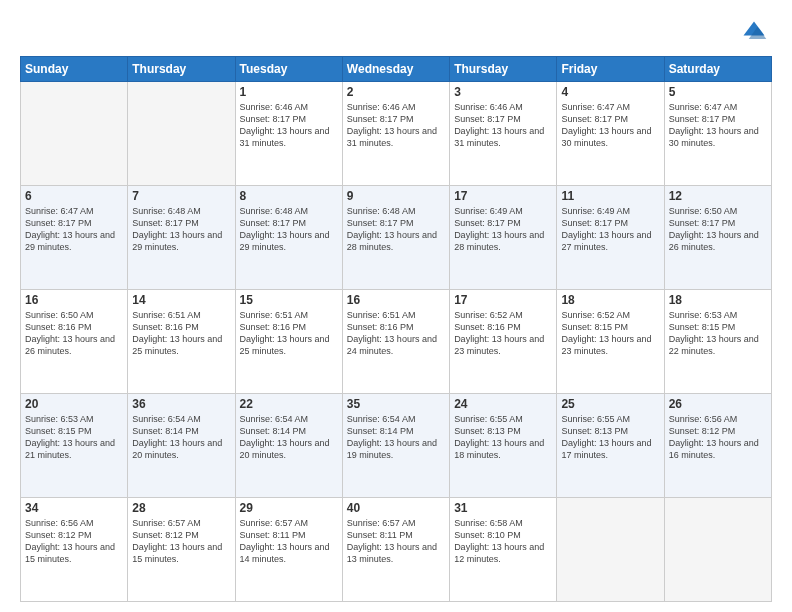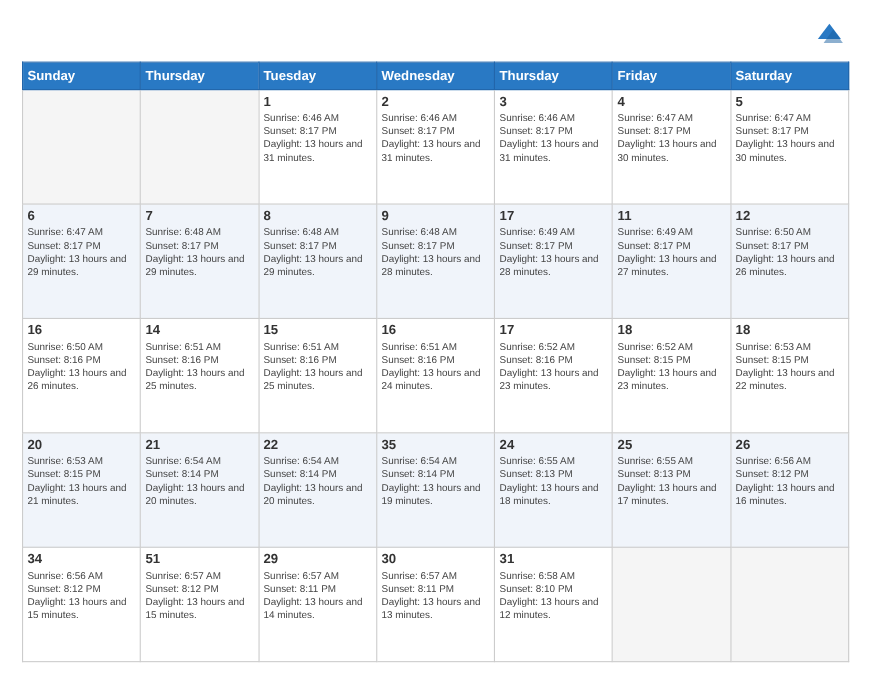--- a/index.html
+++ b/index.html
@@ -216,21 +216,21 @@
             <span class="day-num">18</span>
             <div class="day-detail">Sunrise: 6:53 AM<br>Sunset: 8:15 PM<br>Daylight: 13 hours and 22 minutes.</div>
           </td>
         </tr>
         <tr class="row-bg">
           <td>
             <span class="day-num">20</span>
             <div class="day-detail">Sunrise: 6:53 AM<br>Sunset: 8:15 PM<br>Daylight: 13 hours and 21 minutes.</div>
           </td>
           <td>
-            <span class="day-num">21</span>
+            <span class="day-num">36</span>
             <div class="day-detail">Sunrise: 6:54 AM<br>Sunset: 8:14 PM<br>Daylight: 13 hours and 20 minutes.</div>
           </td>
           <td>
             <span class="day-num">22</span>
             <div class="day-detail">Sunrise: 6:54 AM<br>Sunset: 8:14 PM<br>Daylight: 13 hours and 20 minutes.</div>
           </td>
           <td>
             <span class="day-num">35</span>
             <div class="day-detail">Sunrise: 6:54 AM<br>Sunset: 8:14 PM<br>Daylight: 13 hours and 19 minutes.</div>
           </td>
@@ -246,29 +246,29 @@
             <span class="day-num">26</span>
             <div class="day-detail">Sunrise: 6:56 AM<br>Sunset: 8:12 PM<br>Daylight: 13 hours and 16 minutes.</div>
           </td>
         </tr>
         <tr>
           <td>
             <span class="day-num">34</span>
             <div class="day-detail">Sunrise: 6:56 AM<br>Sunset: 8:12 PM<br>Daylight: 13 hours and 15 minutes.</div>
           </td>
           <td>
-            <span class="day-num">51</span>
+            <span class="day-num">28</span>
             <div class="day-detail">Sunrise: 6:57 AM<br>Sunset: 8:12 PM<br>Daylight: 13 hours and 15 minutes.</div>
           </td>
           <td>
             <span class="day-num">29</span>
             <div class="day-detail">Sunrise: 6:57 AM<br>Sunset: 8:11 PM<br>Daylight: 13 hours and 14 minutes.</div>
           </td>
           <td>
-            <span class="day-num">30</span>
+            <span class="day-num">40</span>
             <div class="day-detail">Sunrise: 6:57 AM<br>Sunset: 8:11 PM<br>Daylight: 13 hours and 13 minutes.</div>
           </td>
           <td>
             <span class="day-num">31</span>
             <div class="day-detail">Sunrise: 6:58 AM<br>Sunset: 8:10 PM<br>Daylight: 13 hours and 12 minutes.</div>
           </td>
           <td class="empty"></td>
           <td class="empty"></td>
         </tr>
       </tbody>

